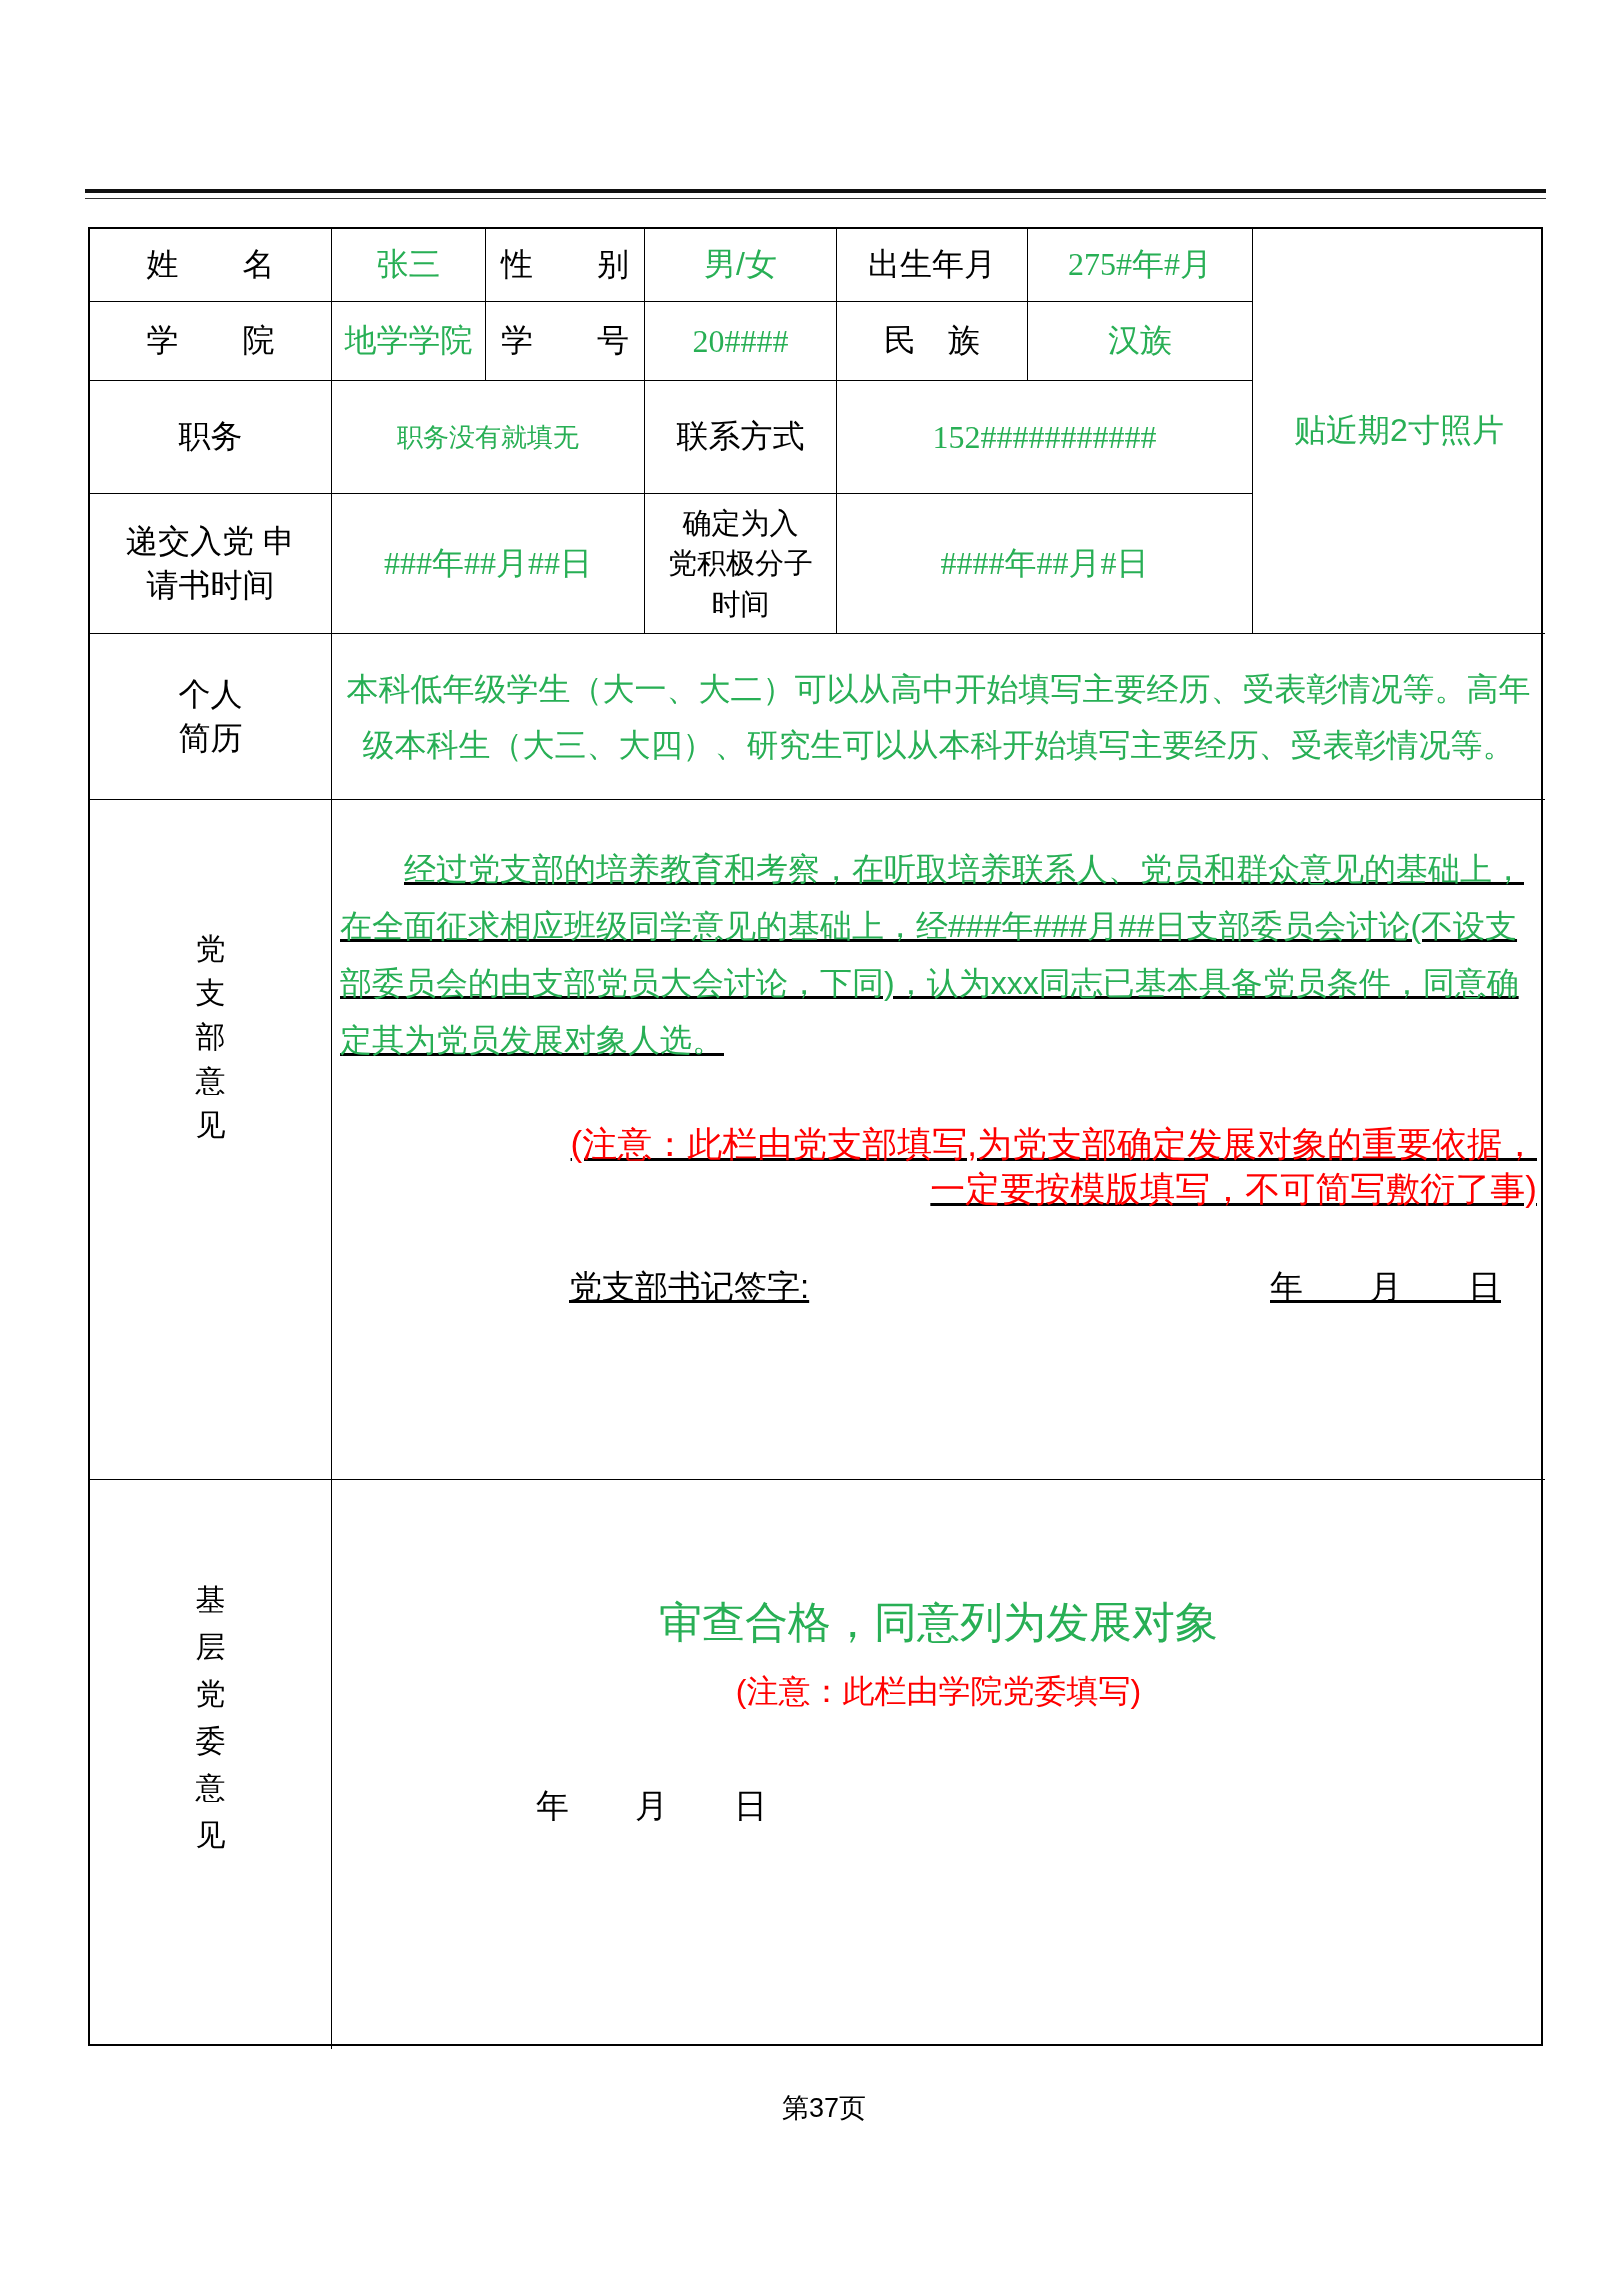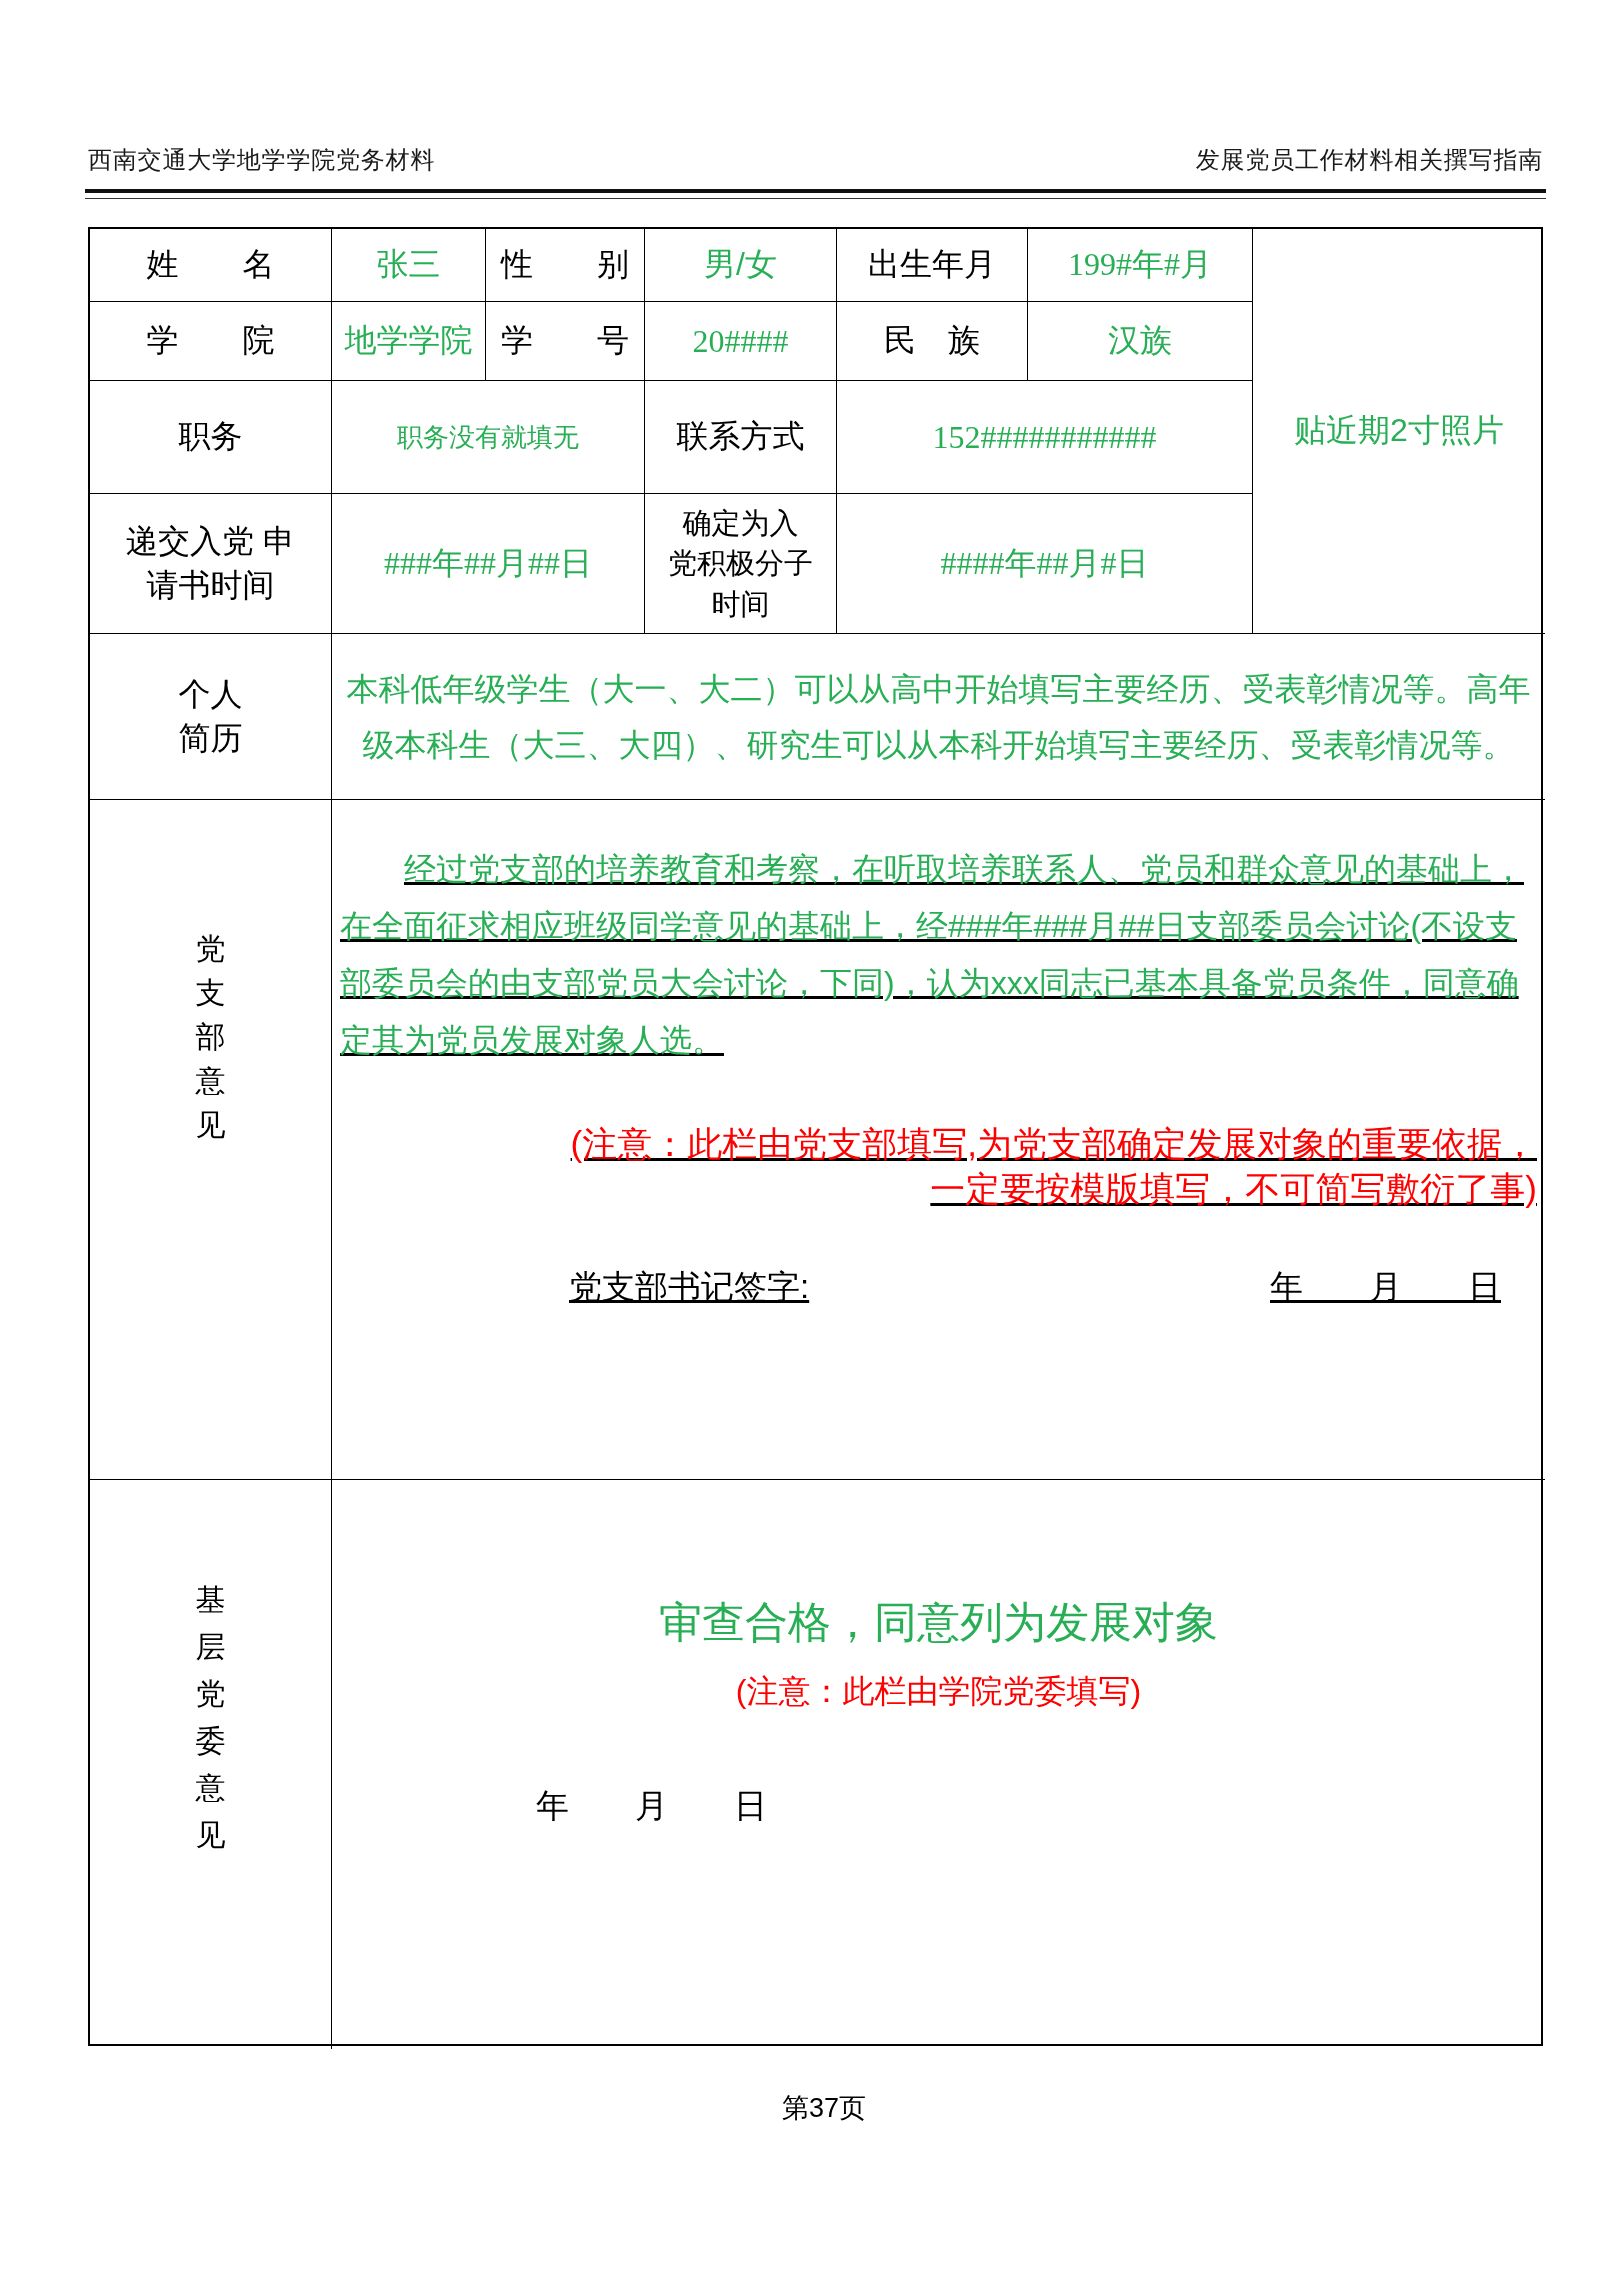--- a/index.html
+++ b/index.html
@@ -105,45 +105,41 @@
   .footer{
     position:absolute;left:16px;top:2090px;width:1616px;
     text-align:center;font-size:27px;color:#000;
   }
 </style>
 </head>
 <body>
 
 <div id="page" style="--green: #28AF55; --red: #FF0000;">
 
-  <div class="hdr">
-    <span>西南交通大学地学学院党务材料</span>
-    <span>发展党员工作材料相关撰写指南</span>
-  </div>
   <div class="hdr-rule"></div>
 
   <div class="tbl">
 
     <div class="c">
         <span class="lab">姓　　名</span>
       </div>
     <div class="c">
         <span class="val">张三</span>
       </div>
     <div class="c">
         <span class="lab">性　　别</span>
       </div>
     <div class="c">
         <span class="val">男/女</span>
       </div>
     <div class="c">
         <span class="lab">出生年月</span>
       </div>
     <div class="c">
-        <span class="val num">199#年#月</span>
+        <span class="val num">275#年#月</span>
       </div>
 
     <div class="c last-col" style="grid-column:7;grid-row:1/5;">
       <span class="val">贴近期2寸照片</span>
     </div>
 
     <div class="c">
         <span class="lab">学　　院</span>
       </div>
     <div class="c">

